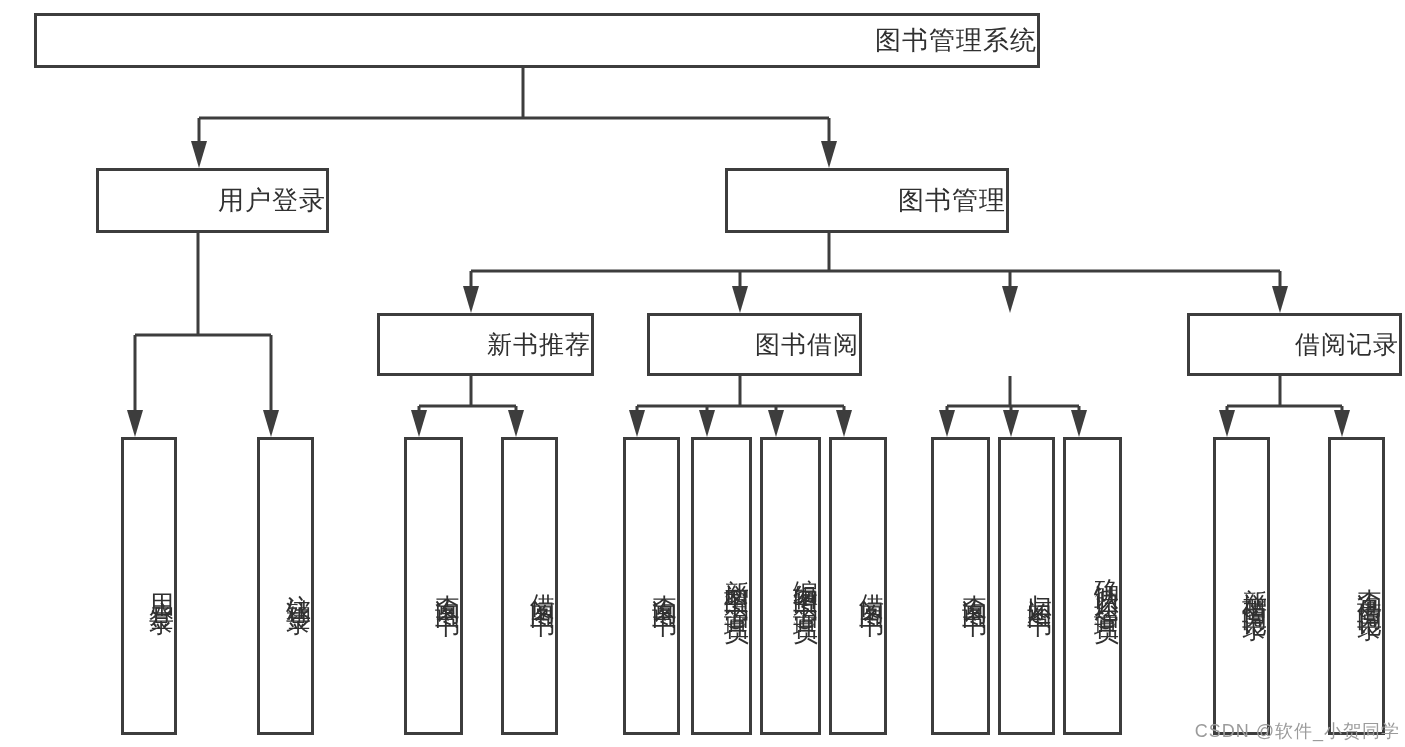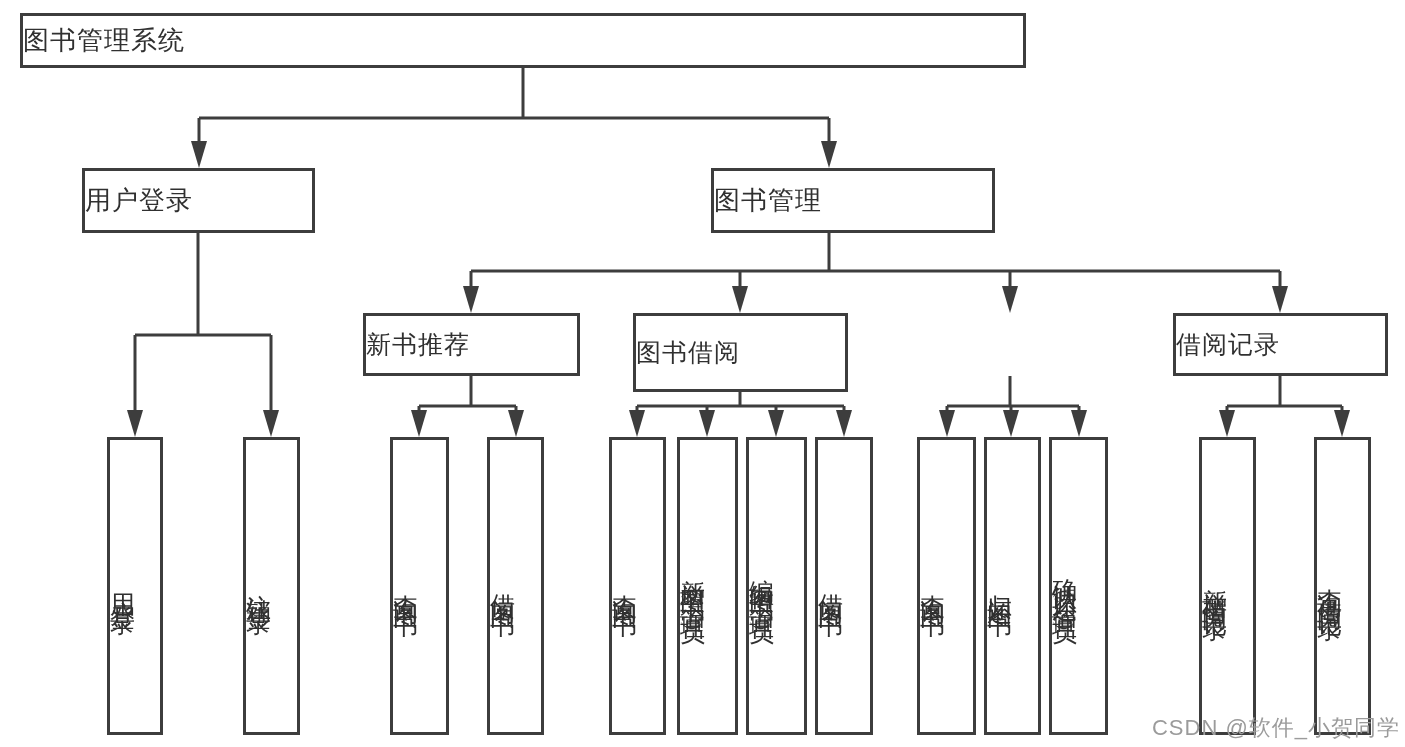--- a/index.html
+++ b/index.html
@@ -27,42 +27,43 @@
   }
   .cl { stroke: var(--c-line); stroke-width: 3; }
   .ar { fill: var(--c-line); }
   .box {
     position: absolute;
     border: 3px solid var(--c-line);
     background: var(--c-box_bg);
     color: var(--c-text);
     display: flex;
     align-items: center;
-    justify-content: flex-start;
+    justify-content: flex-end;
+    margin-left: 14px;
   }
   .hbox .lbl {
     font-size: 25px;
     letter-spacing: 1px;
     white-space: nowrap;
   }
   .hbox.big .lbl { font-size: 26px; }
   .vbox { top: 437px; height: 298px; }
   .vbox .lbl {
     writing-mode: vertical-rl;
     text-orientation: mixed;
     font-size: 25px;
     letter-spacing: 6px;
     line-height: 1;
     white-space: nowrap;
   }
   .watermark {
     position: absolute;
     right: 5px;
     bottom: 4px;
-    font-size: 22px;
+    font-size: 18px;
     letter-spacing: 1px;
     color: var(--c-watermark);
     z-index: 10;
     white-space: nowrap;
   }
 </style>
 </head>
 <body>
 
 <div class="canvas">
@@ -136,21 +137,21 @@
   <div class="box hbox big" style="left:82px;top:168px;width:233px;height:65px">
     <span class="lbl">用户登录</span>
   </div>
   <div class="box hbox big" style="left:711px;top:168px;width:284px;height:65px">
     <span class="lbl">图书管理</span>
   </div>
 
   <div class="box hbox" style="left:363px;top:313px;width:217px;height:63px">
     <span class="lbl">新书推荐</span>
   </div>
-  <div class="box hbox" style="left:633px;top:313px;width:215px;height:79px">
+  <div class="box hbox" style="left:633px;top:313px;width:215px;height:63px">
     <span class="lbl">图书借阅</span>
   </div>
   <div class="box hbox" style="left:1173px;top:313px;width:215px;height:63px">
     <span class="lbl">借阅记录</span>
   </div>
 
   <div class="box vbox" style="left:107px;width:56px">
     <span class="lbl">用户登录</span>
   </div>
   <div class="box vbox" style="left:243px;width:57px">

